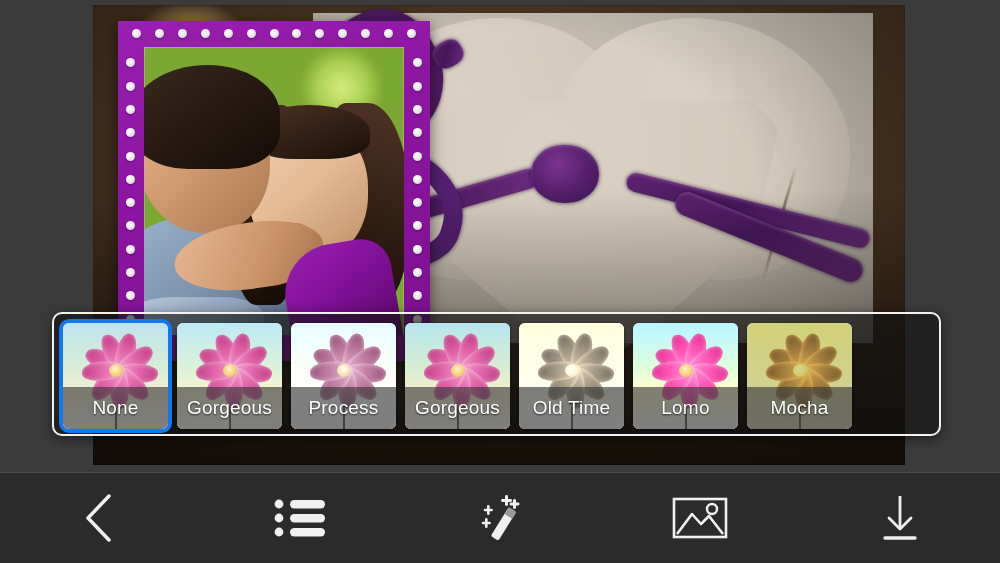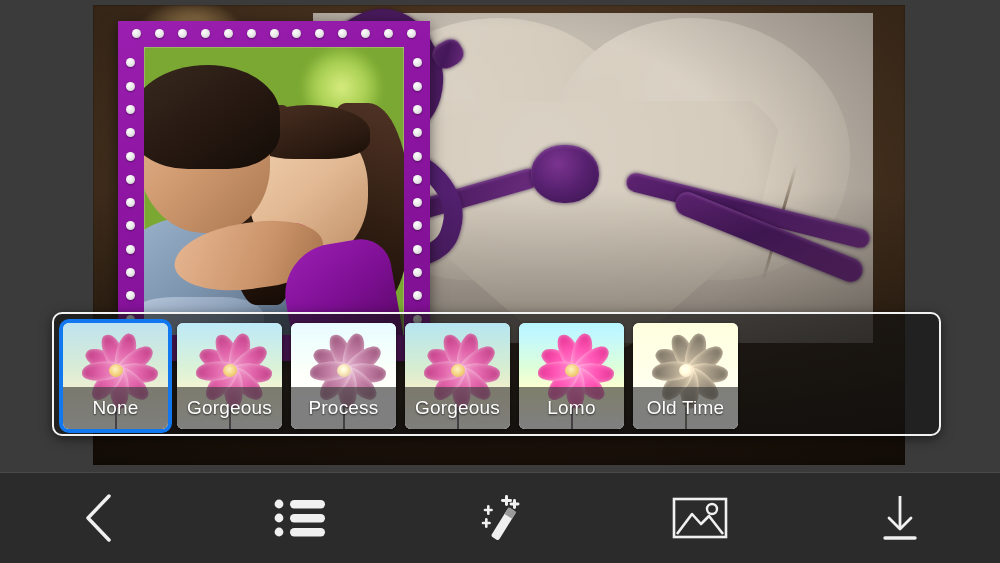--- a/index.html
+++ b/index.html
@@ -456,56 +456,75 @@
             <div class="petal" style="transform: rotate(48deg); left: 0px; top: -9px;"></div>
             <div class="petal" style="transform: rotate(92deg); left: 0px; top: -9px;"></div>
             <div class="petal" style="transform: rotate(135deg); left: 0px; top: -9px;"></div>
             <div class="petal" style="transform: rotate(178deg); left: 0px; top: -9px;"></div>
           </div>
           <div class="core"></div>
           <div class="thumb-label-band">
             <span class="thumb-label">Gorgeous</span>
           </div>
         </div>
+        <div class="filter-item f-oldtime">
+          <div class="thumb-img"></div>
+          <div class="stem"></div>
+          <div class="flower">
+            <div class="petal" style="transform: rotate(-150deg); left: 0px; top: -9px;"></div>
+            <div class="petal" style="transform: rotate(-110deg); left: 0px; top: -9px;"></div>
+            <div class="petal" style="transform: rotate(-72deg); left: 0px; top: -9px;"></div>
+            <div class="petal" style="transform: rotate(-32deg); left: 0px; top: -9px;"></div>
+            <div class="petal" style="transform: rotate(8deg); left: 0px; top: -9px;"></div>
+            <div class="petal" style="transform: rotate(48deg); left: 0px; top: -9px;"></div>
+            <div class="petal" style="transform: rotate(92deg); left: 0px; top: -9px;"></div>
+            <div class="petal" style="transform: rotate(135deg); left: 0px; top: -9px;"></div>
+            <div class="petal" style="transform: rotate(178deg); left: 0px; top: -9px;"></div>
+          </div>
+          <div class="core"></div>
+          <div class="thumb-label-band">
+            <span class="thumb-label">Old Time</span>
+          </div>
+        </div>
         <div class="filter-item f-lomo">
           <div class="thumb-img"></div>
           <div class="stem"></div>
           <div class="flower">
             <div class="petal" style="transform: rotate(-150deg); left: 0px; top: -9px;"></div>
             <div class="petal" style="transform: rotate(-110deg); left: 0px; top: -9px;"></div>
             <div class="petal" style="transform: rotate(-72deg); left: 0px; top: -9px;"></div>
             <div class="petal" style="transform: rotate(-32deg); left: 0px; top: -9px;"></div>
             <div class="petal" style="transform: rotate(8deg); left: 0px; top: -9px;"></div>
             <div class="petal" style="transform: rotate(48deg); left: 0px; top: -9px;"></div>
             <div class="petal" style="transform: rotate(92deg); left: 0px; top: -9px;"></div>
             <div class="petal" style="transform: rotate(135deg); left: 0px; top: -9px;"></div>
             <div class="petal" style="transform: rotate(178deg); left: 0px; top: -9px;"></div>
           </div>
           <div class="core"></div>
           <div class="thumb-label-band">
             <span class="thumb-label">Lomo</span>
           </div>
         </div>
-        <div class="filter-item f-oldtime">
-          <div class="thumb-img"></div>
-          <div class="stem"></div>
-          <div class="flower">
-            <div class="petal" style="transform: rotate(-150deg); left: 0px; top: -9px;"></div>
-            <div class="petal" style="transform: rotate(-110deg); left: 0px; top: -9px;"></div>
-            <div class="petal" style="transform: rotate(-72deg); left: 0px; top: -9px;"></div>
-            <div class="petal" style="transform: rotate(-32deg); left: 0px; top: -9px;"></div>
-            <div class="petal" style="transform: rotate(8deg); left: 0px; top: -9px;"></div>
-            <div class="petal" style="transform: rotate(48deg); left: 0px; top: -9px;"></div>
-            <div class="petal" style="transform: rotate(92deg); left: 0px; top: -9px;"></div>
-            <div class="petal" style="transform: rotate(135deg); left: 0px; top: -9px;"></div>
-            <div class="petal" style="transform: rotate(178deg); left: 0px; top: -9px;"></div>
-          </div>
-          <div class="core"></div>
-          <div class="thumb-label-band">
-            <span class="thumb-label">Old Time</span>
+        <div class="filter-item f-mocha">
+          <div class="thumb-img"></div>
+          <div class="stem"></div>
+          <div class="flower">
+            <div class="petal" style="transform: rotate(-150deg); left: 0px; top: -9px;"></div>
+            <div class="petal" style="transform: rotate(-110deg); left: 0px; top: -9px;"></div>
+            <div class="petal" style="transform: rotate(-72deg); left: 0px; top: -9px;"></div>
+            <div class="petal" style="transform: rotate(-32deg); left: 0px; top: -9px;"></div>
+            <div class="petal" style="transform: rotate(8deg); left: 0px; top: -9px;"></div>
+            <div class="petal" style="transform: rotate(48deg); left: 0px; top: -9px;"></div>
+            <div class="petal" style="transform: rotate(92deg); left: 0px; top: -9px;"></div>
+            <div class="petal" style="transform: rotate(135deg); left: 0px; top: -9px;"></div>
+            <div class="petal" style="transform: rotate(178deg); left: 0px; top: -9px;"></div>
+          </div>
+          <div class="core"></div>
+          <div class="thumb-label-band">
+            <span class="thumb-label">Mocha</span>
           </div>
         </div>
       </div>
   </div>
 
   <div id="toolbar">
 
     <button class="tb-btn">
       <span>
         <svg width="44" height="56" viewBox="0 0 44 56">

